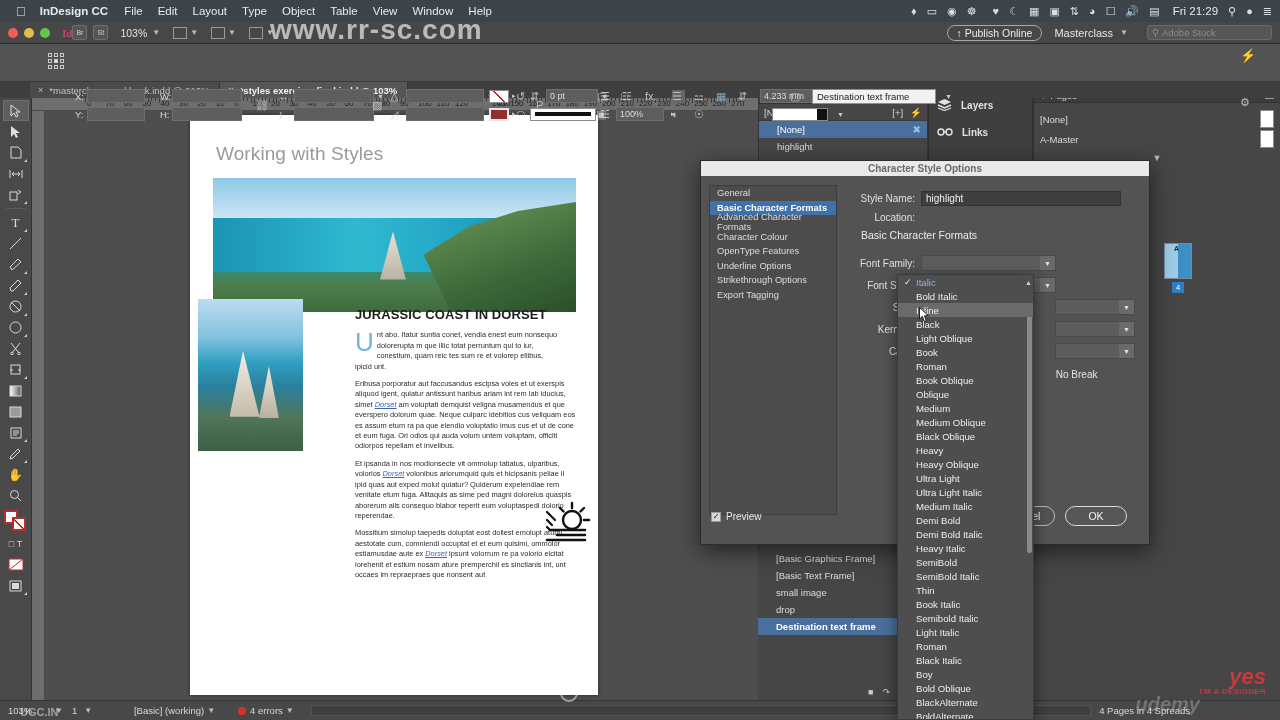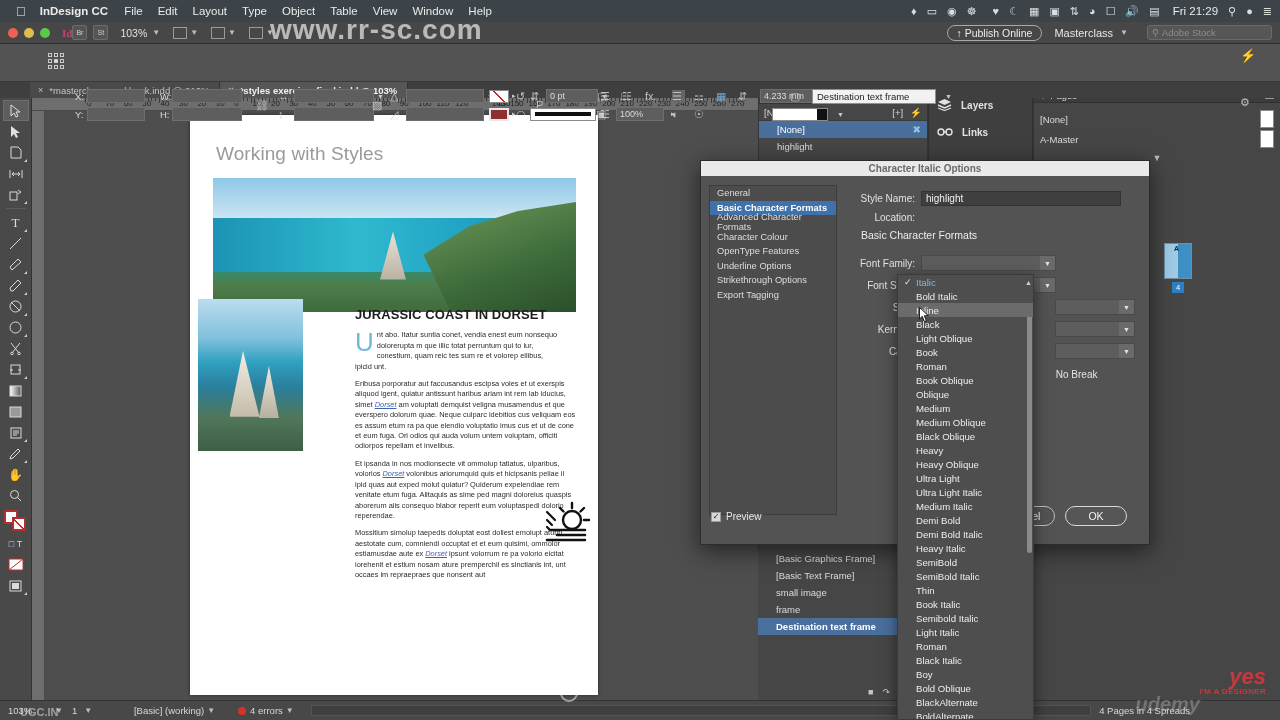--- a/index.html
+++ b/index.html
@@ -1062,35 +1062,35 @@
     <div class="os-row">
       <span>[Basic Graphics Frame]</span>
     </div>
     <div class="os-row">
       <span>[Basic Text Frame]</span>
     </div>
     <div class="os-row">
       <span>small image</span>
     </div>
     <div class="os-row">
-      <span>frame</span>
+      <span>drop</span>
     </div>
     <div class="os-row sel">
       <span>Destination text frame</span>
     </div>
     <div class="os-foot">
       <span>■</span>
       <span>↷</span>
       <span>□</span>
       <span>▧</span>
     </div>
   </div>
 
   <div class="dialog">
-    <div class="dlg-title">Character Italic Options</div>
+    <div class="dlg-title">Character Style Options</div>
 
     <div class="dlg-nav">
       <div class="nav-item">
           <span>General</span>
         </div>
       <div class="nav-item sel">
           <span>Basic Character Formats</span>
         </div>
       <div class="nav-item">
           <span>Advanced Character Formats</span>

